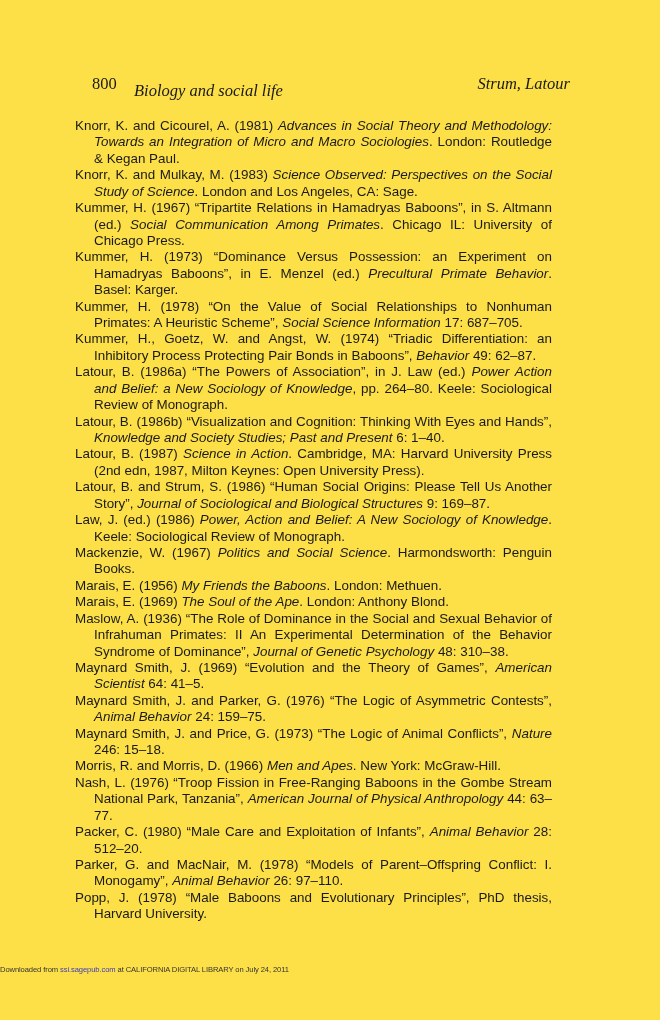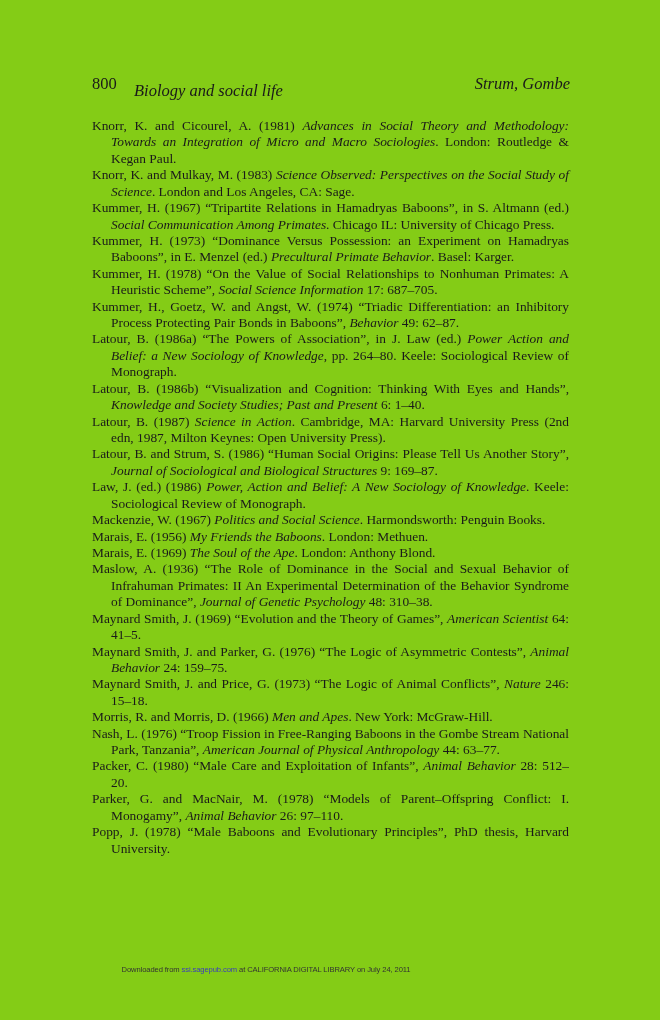--- a/index.html
+++ b/index.html
@@ -1,50 +1,50 @@
 <!DOCTYPE html>
 <html><head>
 <meta charset="utf-8">
 <style>
   html, body { margin: 0; padding: 0; background: #ffffff; }
   body { width: 660px; height: 1020px; position: relative; overflow: hidden; }
-  .page { position: absolute; left: 0; top: 0; width: 660px; height: 1020px; background: #84cc16; }
+  .page { position: absolute; left: 0; top: 0; width: 660px; height: 1020px; background: #fde047; }
   .running-head {
     position: absolute; left: 92px; top: 74px; width: 478px; height: 22px;
     font-family: "Liberation Serif", "DejaVu Serif", serif;
     font-size: 16.5px; color: #1a1a1a;
   }
   .running-head .pageno { position: absolute; left: 0; top: 0; }
   .running-head .title { position: absolute; left: 42px; top: 7px; font-style: italic; }
   .running-head .authors { position: absolute; right: 0; top: 0; font-style: italic; }
   .refs {
-    position: absolute; left: 92px; top: 118px; width: 477px;
-    font-family: Liberation Serif, serif;
+    position: absolute; left: 75px; top: 118px; width: 477px;
+    font-family: Liberation Sans, sans-serif;
     font-size: 13.4px; line-height: 16.42px; color: #1a1a1a;
   }
   .ref {
     padding-left: 19px; text-indent: -19px;
     text-align: justify; margin: 0;
   }
   .ref i { font-style: italic; }
   .footer {
-    position: absolute; left: 0; width: 532px; top: 965px; text-align: center;
+    position: absolute; left: 0; width: 532px; top: 965px; 
     font-family: "Liberation Sans", "DejaVu Sans", sans-serif;
     font-size: 7.6px; color: #333; letter-spacing: -0.1px;
   }
   .footer .link { color: #3b3bbd; }
 </style>
 </head>
 <body>
 
 <div class="page">
   <div class="running-head">
     <span class="pageno">800</span>
     <span class="title">Biology and social life</span>
-    <span class="authors">Strum, Gombe</span>
+    <span class="authors">Strum, Latour</span>
   </div>
 
   <div class="refs" id="refs">
       <p class="ref"><span>Knorr, K. and Cicourel, A. (1981) </span><i>Advances in Social Theory and Methodology: Towards an Integration of Micro and Macro Sociologies</i><span>. London: Routledge &amp; Kegan Paul.</span></p>
       <p class="ref"><span>Knorr, K. and Mulkay, M. (1983) </span><i>Science Observed: Perspectives on the Social Study of Science</i><span>. London and Los Angeles, CA: Sage.</span></p>
       <p class="ref"><span>Kummer, H. (1967) “Tripartite Relations in Hamadryas Baboons”, in S. Altmann (ed.) </span><i>Social Communication Among Primates</i><span>. Chicago IL: University of Chicago Press.</span></p>
       <p class="ref"><span>Kummer, H. (1973) “Dominance Versus Possession: an Experiment on Hamadryas Baboons”, in E. Menzel (ed.) </span><i>Precultural Primate Behavior</i><span>. Basel: Karger.</span></p>
       <p class="ref"><span>Kummer, H. (1978) “On the Value of Social Relationships to Nonhuman Primates: A Heuristic Scheme”, </span><i>Social Science Information</i><span> 17: 687–705.</span></p>
       <p class="ref"><span>Kummer, H., Goetz, W. and Angst, W. (1974) “Triadic Differentiation: an Inhibitory Process Protecting Pair Bonds in Baboons”, </span><i>Behavior</i><span> 49: 62–87.</span></p>
       <p class="ref"><span>Latour, B. (1986a) “The Powers of Association”, in J. Law (ed.) </span><i>Power Action and Belief: a New Sociology of Knowledge</i><span>, pp. 264–80. Keele: Sociological Review of Monograph.</span></p>

